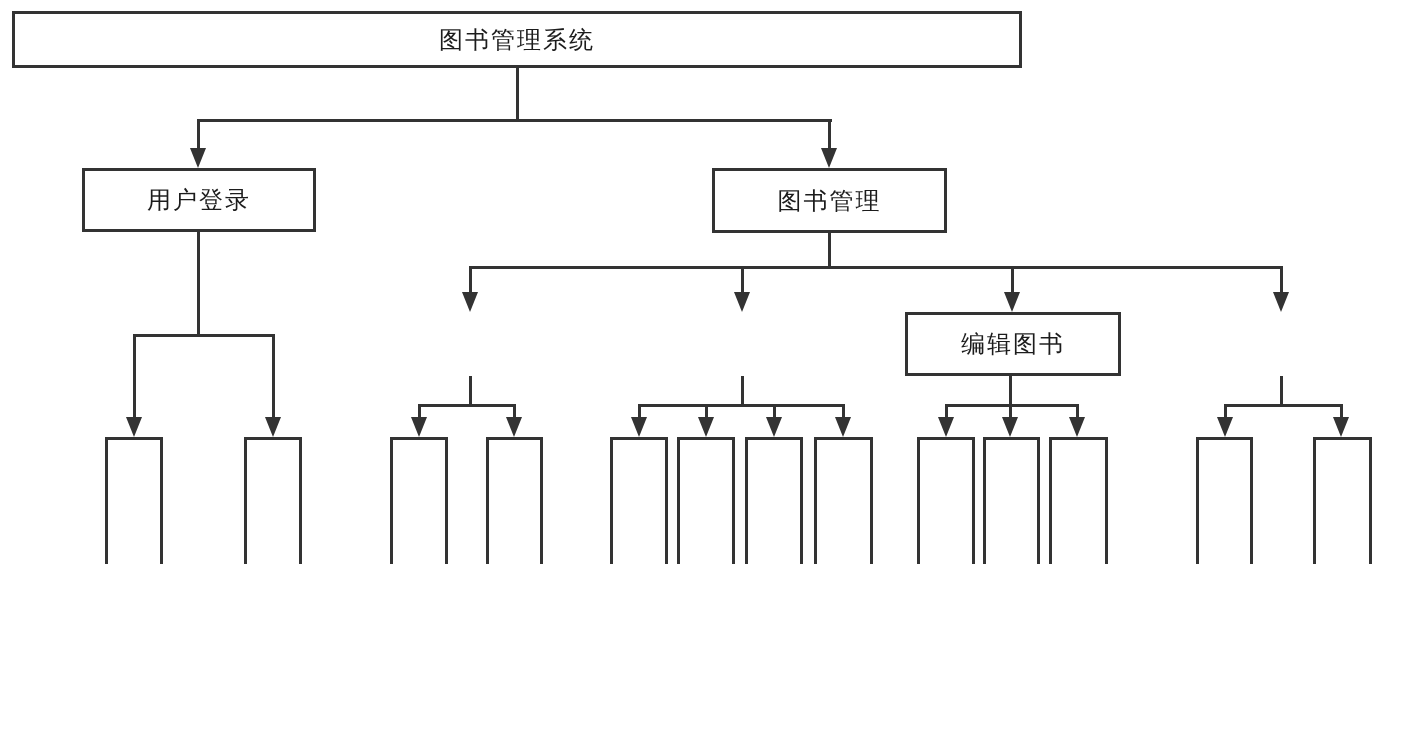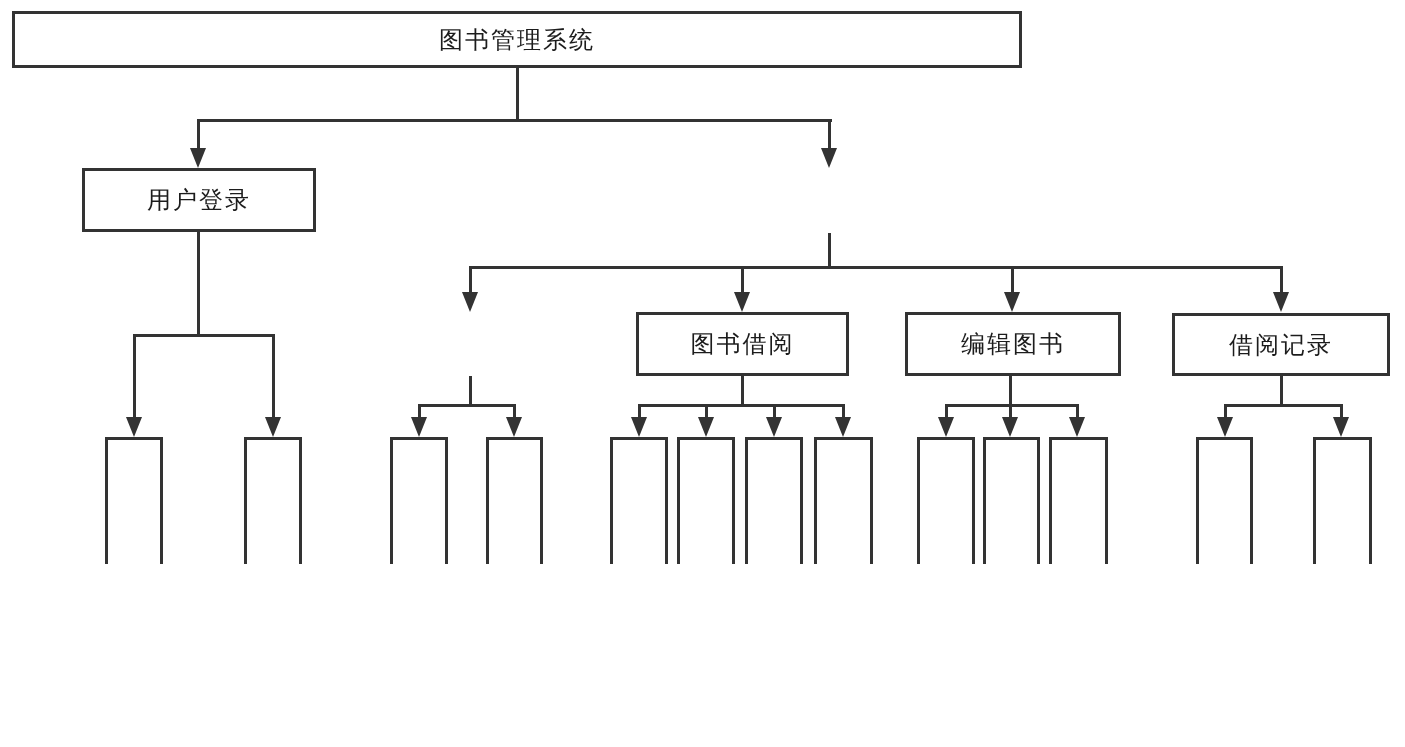--- a/index.html
+++ b/index.html
@@ -69,42 +69,41 @@
   <div class="box" style="left:12px;top:11px;width:1010px;height:57px">图书管理系统</div>
 
   <div class="vline" style="left:516px;top:68px;width:3px;height:53px"></div>
   <div class="hline" style="left:197px;top:119px;width:635px;height:3px"></div>
   <div class="vline" style="left:197px;top:119px;width:3px;height:31px"></div>
   <div class="arrowhead" style="left:190px;top:148px"></div>
   <div class="vline" style="left:828px;top:119px;width:3px;height:31px"></div>
   <div class="arrowhead" style="left:821px;top:148px"></div>
 
   <div class="box" style="left:82px;top:168px;width:234px;height:64px">用户登录</div>
+  <div class="box" style="left:712px;top:168px;width:235px;height:65px">图书管理</div>
 
   <div class="vline" style="left:197px;top:232px;width:3px;height:105px"></div>
   <div class="hline" style="left:133px;top:334px;width:141px;height:3px"></div>
   <div class="vline" style="left:133px;top:334px;width:3px;height:85px"></div>
   <div class="arrowhead" style="left:126px;top:417px"></div>
   <div class="vline" style="left:272px;top:334px;width:3px;height:85px"></div>
   <div class="arrowhead" style="left:265px;top:417px"></div>
 
   <div class="vline" style="left:828px;top:233px;width:3px;height:36px"></div>
   <div class="hline" style="left:469px;top:266px;width:814px;height:3px"></div>
   <div class="vline" style="left:469px;top:266px;width:3px;height:28px"></div>
   <div class="arrowhead" style="left:462px;top:292px"></div>
   <div class="vline" style="left:741px;top:266px;width:3px;height:28px"></div>
   <div class="arrowhead" style="left:734px;top:292px"></div>
   <div class="vline" style="left:1011px;top:266px;width:3px;height:28px"></div>
   <div class="arrowhead" style="left:1004px;top:292px"></div>
   <div class="vline" style="left:1280px;top:266px;width:3px;height:28px"></div>
   <div class="arrowhead" style="left:1273px;top:292px"></div>
 
-  <div class="box" style="left:636px;top:312px;width:213px;height:64px">图书借阅</div>
   <div class="box" style="left:905px;top:312px;width:216px;height:64px">编辑图书</div>
-  <div class="box" style="left:1172px;top:313px;width:218px;height:63px">借阅记录</div>
 
   <div class="vline" style="left:469px;top:376px;width:3px;height:31px"></div>
   <div class="hline" style="left:418px;top:404px;width:98px;height:3px"></div>
   <div class="vline" style="left:418px;top:404px;width:3px;height:15px"></div>
   <div class="arrowhead" style="left:411px;top:417px"></div>
   <div class="vline" style="left:513px;top:404px;width:3px;height:15px"></div>
   <div class="arrowhead" style="left:506px;top:417px"></div>
 
   <div class="vline" style="left:741px;top:376px;width:3px;height:31px"></div>
   <div class="hline" style="left:638px;top:404px;width:207px;height:3px"></div>

